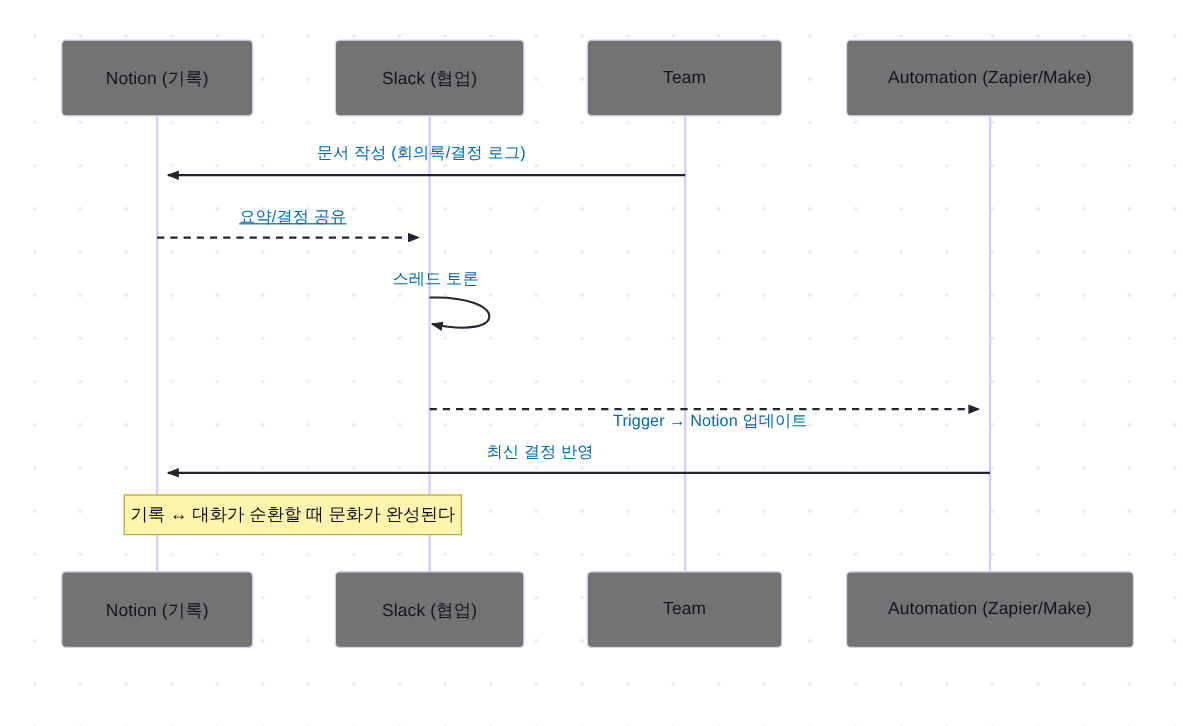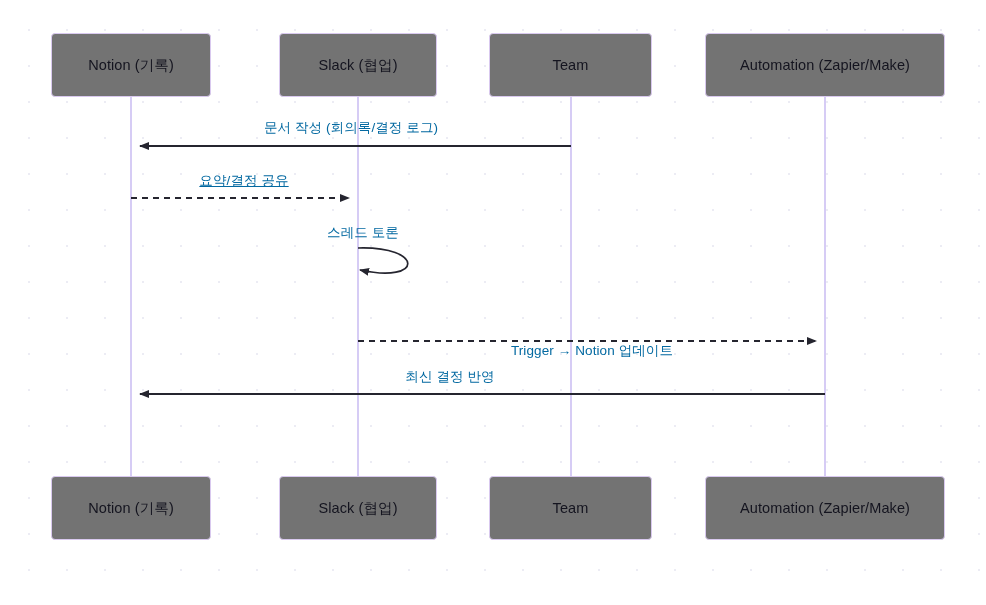--- a/index.html
+++ b/index.html
@@ -125,14 +125,17 @@
     </div>
 
   <div id="message-labels">
       <div class="msg-label" style="left: 351px; top: 119px;">문서 작성 (회의록/결정 로그)</div>
       <div class="msg-label" style="left: 244px; top: 172px; text-decoration: underline;">요약/결정 공유</div>
       <div class="msg-label" style="left: 363px; top: 224px;">스레드 토론</div>
       <div class="msg-label" style="left: 592px; top: 314px; margin-top: 28px;">Trigger → Notion 업데이트</div>
       <div class="msg-label" style="left: 450px; top: 368px;">최신 결정 반영</div>
     </div>
 
+  <div class="note-box" id="note-box" style="left: 103px; top: 412px; width: 282px; height: 34px;">
+    <span>기록 ↔ 대화가 순환할 때 문화가 완성된다</span>
+  </div>
 
 </div>
 
 </body></html>

